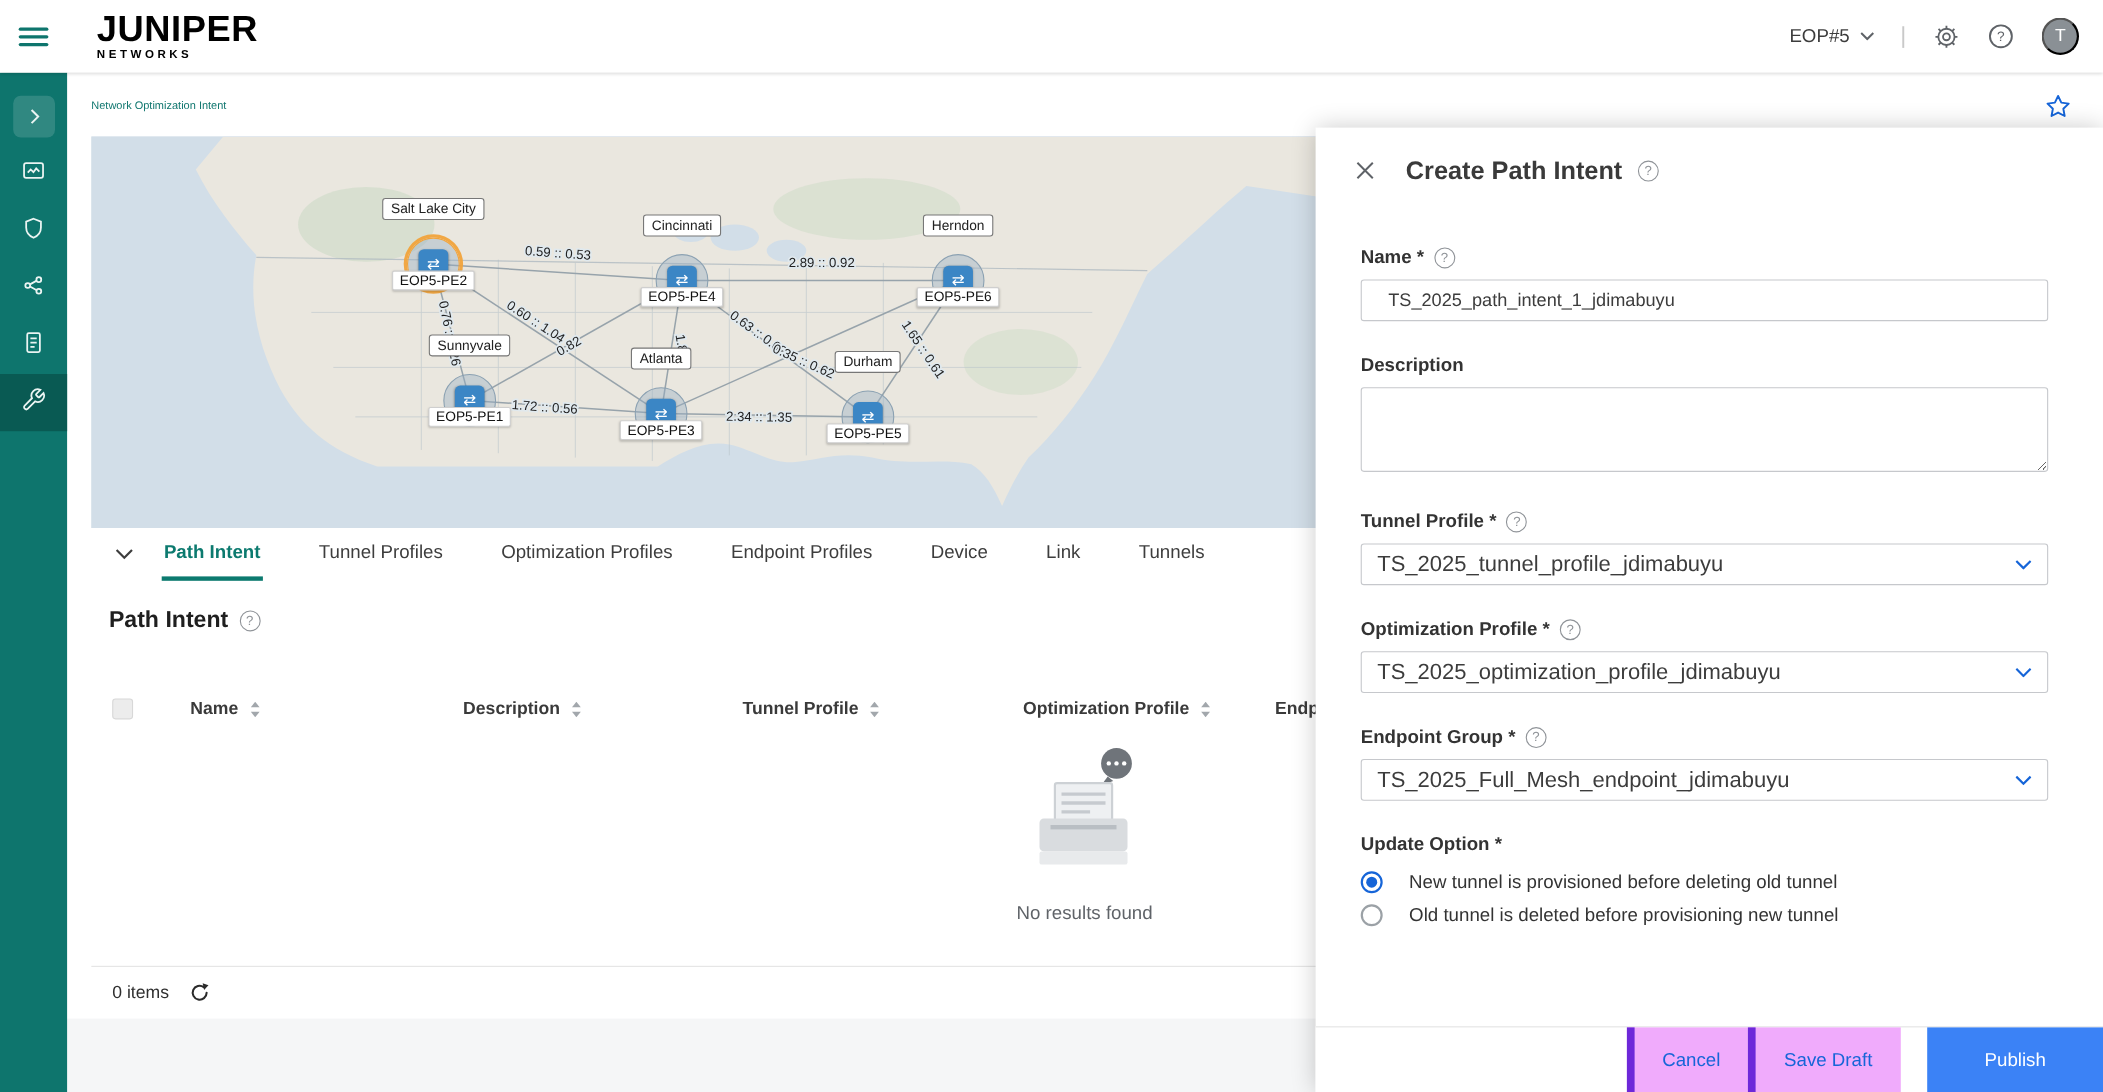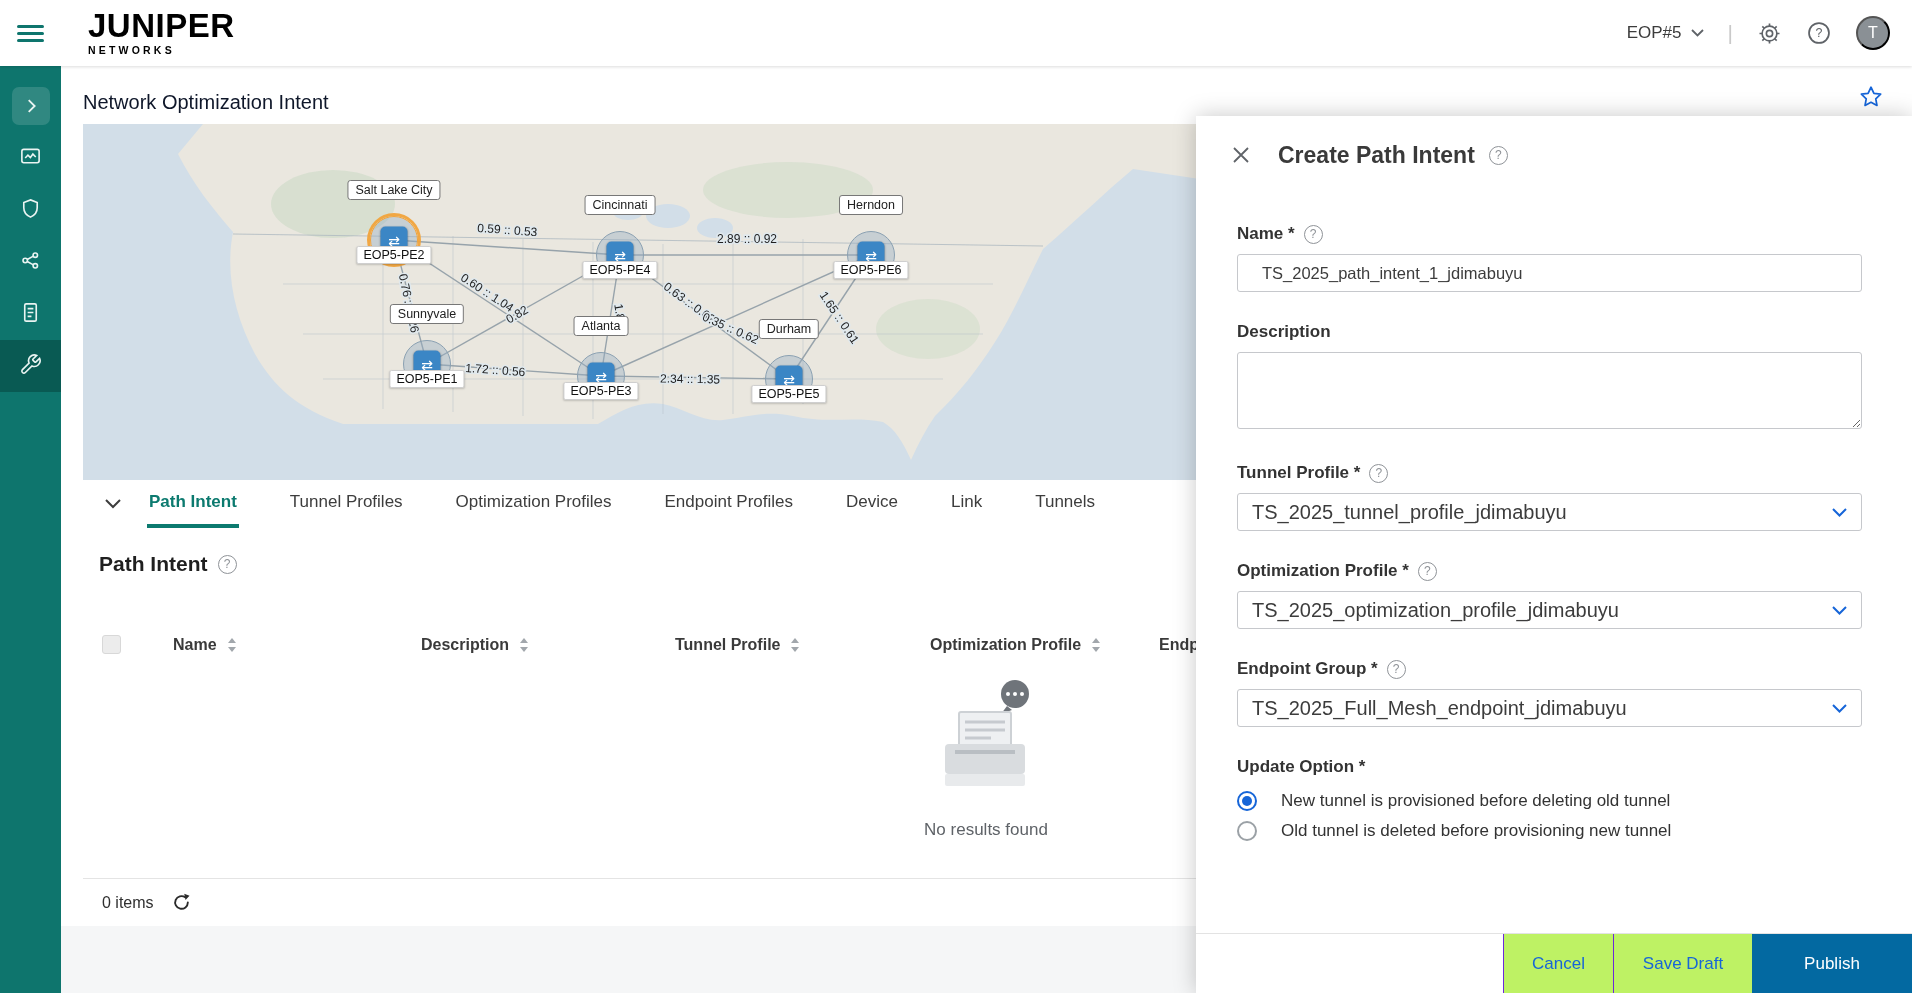--- a/index.html
+++ b/index.html
@@ -23,21 +23,21 @@
 
   
   .sidebar { position:absolute; top:66px; left:0; width:61px; bottom:0; background:#0e756d; z-index:35; padding-top:14px; }
   .side-item { width:61px; height:52px; display:flex; align-items:center; justify-content:center; cursor:pointer; }
   .side-item .pill { width:38px; height:38px; border-radius:7px; display:flex; align-items:center; justify-content:center; }
   .side-item.expander .pill { background:rgba(255,255,255,.14); }
   .side-item.active { background:#095a53; }
 
   
   .main { position:absolute; left:61px; top:66px; right:0; bottom:0; background:#fff; overflow:hidden; }
-  .breadcrumb { position:absolute; top:25px; left:22px; font-size:20px; color:#0f172a; }
+  .breadcrumb { position:absolute; top:25px; left:22px; font-size:10px; color:#0f766e; }
   .fav-star { position:absolute; top:18px; right:28px; background:none; border:none; cursor:pointer; }
 
   .map-wrap { position:absolute; top:58px; left:22px; width:1806px; height:356px; overflow:hidden; background:#d2dee8; }
   .map-base { position:absolute; left:0; top:0; }
   #node-layer { position:absolute; inset:0; }
   .mnode { position:absolute; width:48px; height:48px; border-radius:50%; background:rgba(151,175,196,.42); border:1px solid #8ba1b2; cursor:pointer; }
   .mnode.hl { border-color:#f1a33b; box-shadow:0 0 0 3px rgba(241,163,59,.95); }
   .mic { position:absolute; left:50%; top:50%; transform:translate(-50%,-50%); width:27px; height:27px; background:#3b86c5; border-radius:5px; color:#fff; font-size:14px; display:flex; align-items:center; justify-content:center; box-shadow:0 1px 2px rgba(0,0,0,.3); }
   .mcity { position:absolute; transform:translateX(-50%); background:#fff; border:1px solid #777; border-radius:3px; font-size:12.5px; padding:2px 7px; white-space:nowrap; color:#222; z-index:3; }
   .mname { position:absolute; transform:translateX(-50%); background:#fff; border:1px solid #cfcfcf; box-shadow:0 1px 2px rgba(0,0,0,.18); border-radius:2px; font-size:12.5px; padding:1px 6px; white-space:nowrap; color:#111; z-index:4; }
@@ -79,23 +79,23 @@
   textarea.tinput { height:77px; padding:8px 12px; resize:vertical; }
   .select { width:100%; height:38px; border:1px solid #c6c8cc; border-radius:3px; padding:16px 14px; display:flex; align-items:center; justify-content:space-between; font-size:20px; color:#3c3c3c; cursor:pointer; background:#fff; }
   .radio-group { margin-top:14px; }
   .radio-row { display:flex; align-items:center; gap:24px; margin-top:10px; font-size:17px; color:#333; cursor:pointer; }
   .radio-row:first-child { margin-top:0; }
   .radio { width:20px; height:20px; border-radius:50%; border:2px solid #9ba1a6; position:relative; flex:none; }
   .radio.checked { border-color:#1665d8; }
   .radio.checked::after { content:""; position:absolute; inset:3px; background:#1665d8; border-radius:50%; }
   .help-ic { width:19px; height:19px; border:1.5px solid #8f9398; border-radius:50%; color:#8f9398; font-size:12px; display:inline-flex; align-items:center; justify-content:center; flex:none; cursor:pointer; font-weight:normal; }
   .drawer-footer { position:absolute; bottom:0; left:0; right:0; height:60px; border-top:1px solid #e3e3e3; background:#fff; display:flex; justify-content:flex-end; }
-  .fbtn { height:100%; border:none; background:#bef264; color:#1665d8; font-size:17px; cursor:pointer; font-family:inherit; border-left:1px solid #6d28d9; width:110px; }
+  .fbtn { height:100%; border:none; background:#f0abfc; color:#1665d8; font-size:17px; cursor:pointer; font-family:inherit; border-left:7px solid #6d28d9; width:110px; }
   .fbtn.save { width:139px; }
-  .fbtn.publish { background:#0369a1; color:#fff; width:160px; border-left:none; }
+  .fbtn.publish { background:#3b82f6; color:#fff; width:160px; border-left:none;margin-left:24px; }
 </style>
 </head>
 <body>
 
 <div class="app">
 
   <header class="topbar">
     <button class="hamburger">
         <span></span>
         <span></span>

